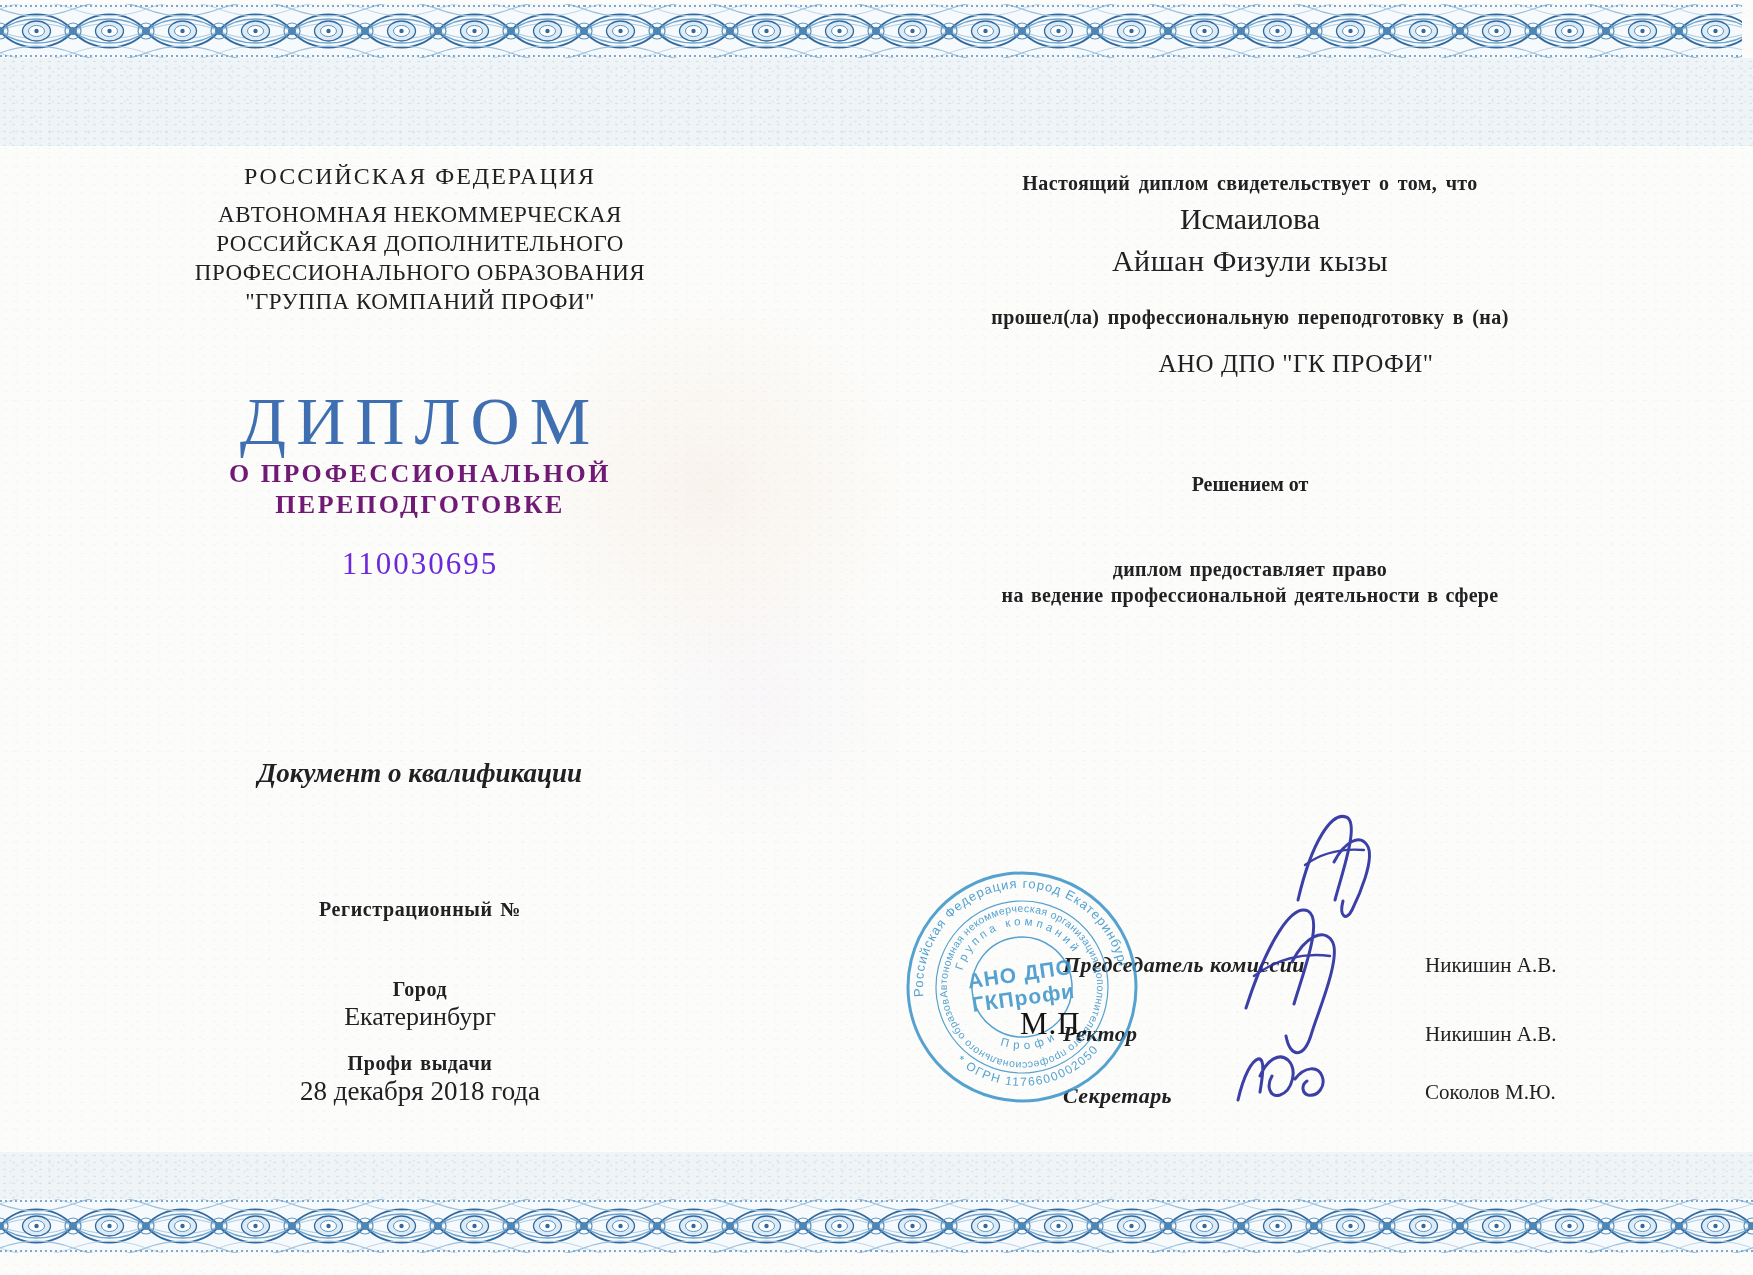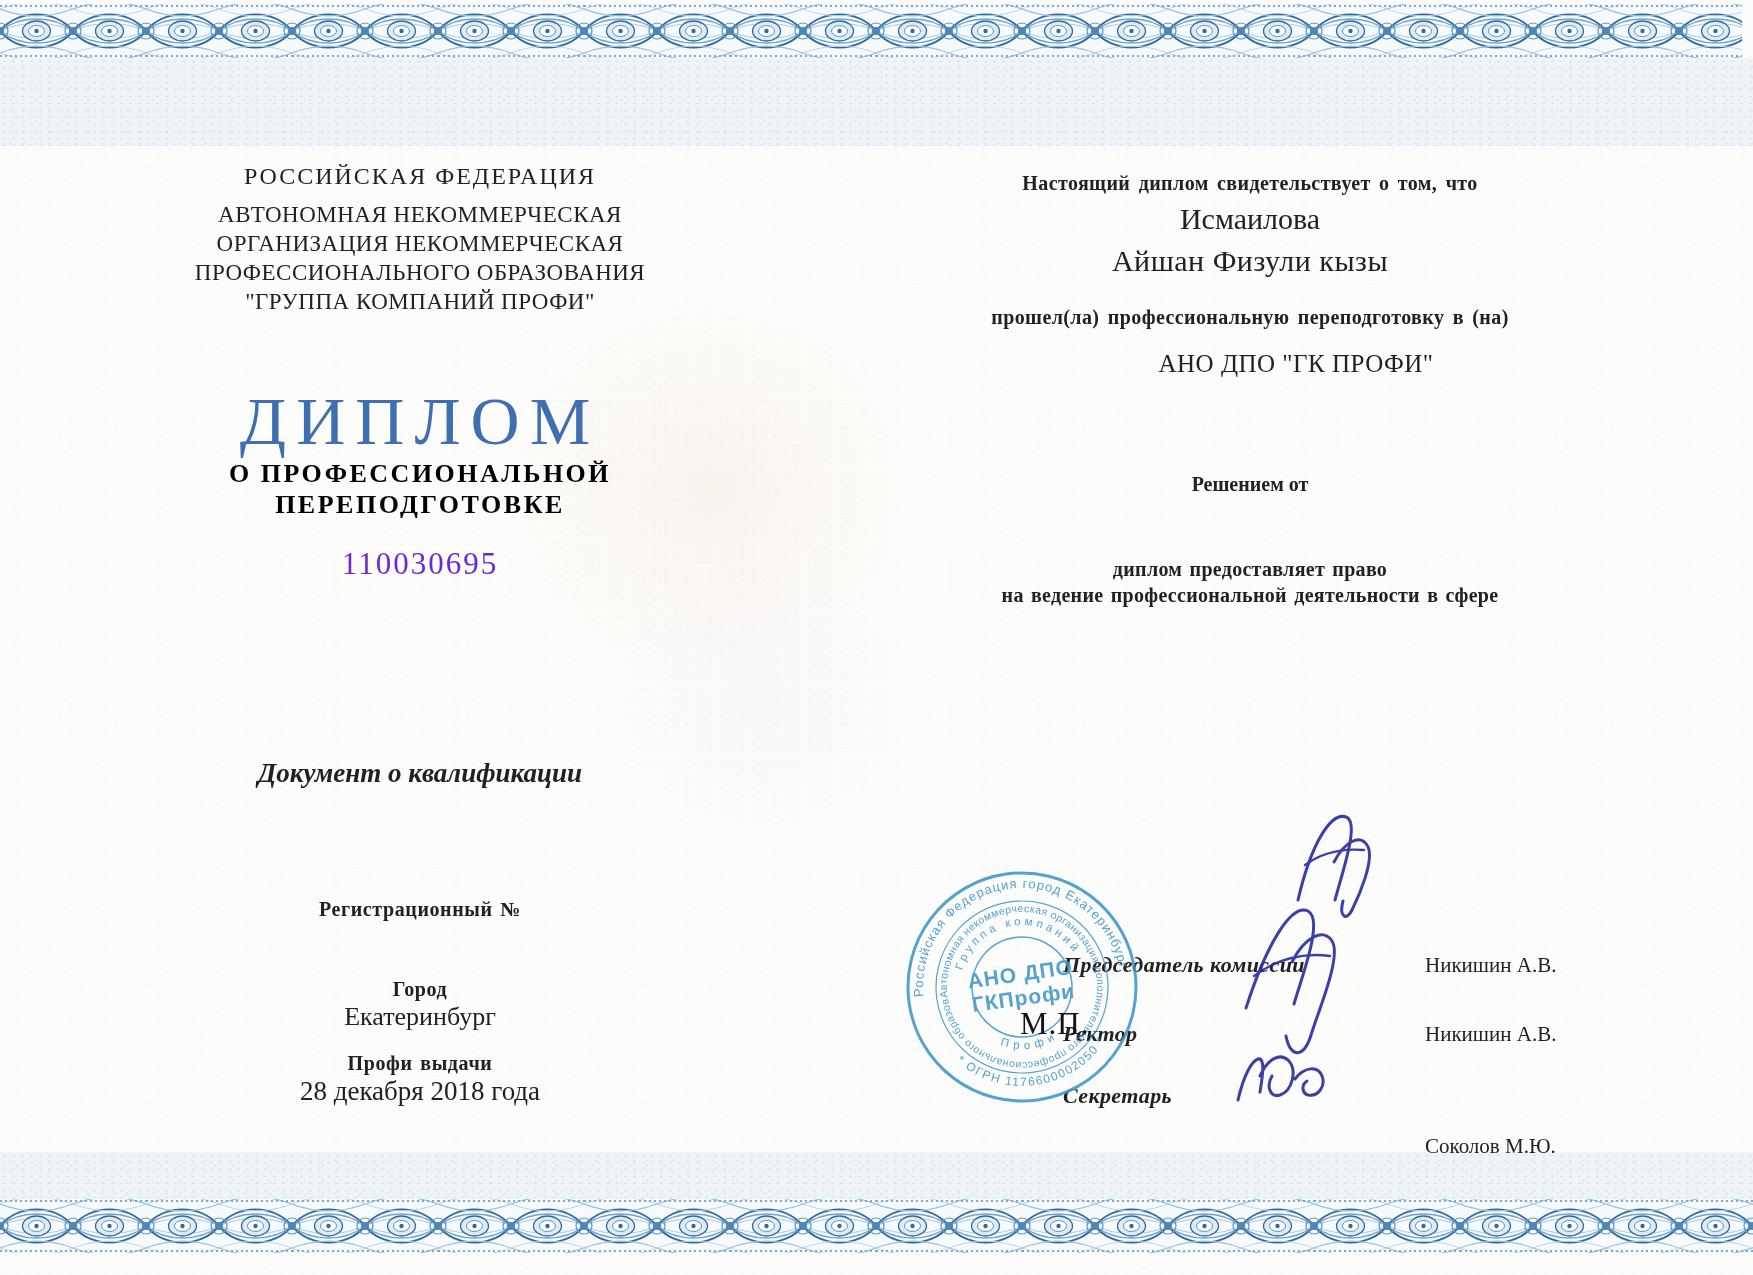--- a/index.html
+++ b/index.html
@@ -34,21 +34,21 @@
   .wm{position:absolute;pointer-events:none;}
   .col-left{position:absolute;left:120px;width:600px;text-align:center;}
   .col-right{position:absolute;left:950px;width:600px;text-align:center;}
   .country{position:absolute;top:163px;left:0;width:100%;font-size:24px;letter-spacing:2px;}
   .orgname{position:absolute;top:200px;left:0;width:100%;font-size:23px;line-height:29px;letter-spacing:.5px;}
   .dtitle{
     position:absolute;top:382px;left:0;width:100%;
     font-size:68px;letter-spacing:10px;color:#3f6fb0;
     font-weight:500;
   }
-  .dsub{position:absolute;top:458px;left:0;width:100%;font-size:26px;font-weight:bold;line-height:31px;letter-spacing:2.5px;color:#000000;}
+  .dsub{position:absolute;top:458px;left:0;width:100%;font-size:26px;font-weight:bold;line-height:31px;letter-spacing:2.5px;color:#701a75;}
   .blankno{position:absolute;top:546px;left:0;width:100%;font-size:31px;letter-spacing:2px;color:#6d28d9;}
   .doctype{position:absolute;top:758px;left:0;width:100%;font-size:27px;font-weight:bold;font-style:italic;}
   .lbl{font-weight:bold;font-size:20px;letter-spacing:.6px;word-spacing:2px;}
   .reg-lbl{position:absolute;top:898px;left:0;width:100%;}
   .reg-val{position:absolute;top:926px;left:0;width:100%;font-size:28px;}
   .city-lbl{position:absolute;top:978px;left:0;width:100%;}
   .city-val{position:absolute;top:1002px;left:0;width:100%;font-size:26px;}
   .date-lbl{position:absolute;top:1052px;left:0;width:100%;}
   .date-val{position:absolute;top:1076px;left:0;width:100%;font-size:27px;}
   .intro{position:absolute;top:172px;left:0;width:100%;font-size:20px;font-weight:bold;letter-spacing:.4px;word-spacing:3px;}
@@ -117,21 +117,21 @@
 
   <div class="speckle" style="top:1152px;height:47px;opacity:.75;"></div>
   <svg class="band" style="top:1199px;" width="1753" height="54">
     <rect width="1753" height="54" fill="url(#gpat)"></rect>
   </svg>
 
   <div class="col-left" style="top:0;height:1275px;">
     <div class="country">РОССИЙСКАЯ ФЕДЕРАЦИЯ</div>
     <div class="orgname">
       <div>АВТОНОМНАЯ НЕКОММЕРЧЕСКАЯ</div>
-      <div>ОРГАНИЗАЦИЯ НЕКОММЕРЧЕСКАЯ</div>
+      <div>РОССИЙСКАЯ ДОПОЛНИТЕЛЬНОГО</div>
       <div>ПРОФЕССИОНАЛЬНОГО ОБРАЗОВАНИЯ</div>
       <div>"ГРУППА КОМПАНИЙ ПРОФИ"</div>
     </div>
     <div class="dtitle">ДИПЛОМ</div>
     <div class="dsub">
       <div>О ПРОФЕССИОНАЛЬНОЙ</div>
       <div>ПЕРЕПОДГОТОВКЕ</div>
     </div>
     <div class="blankno">110030695</div>
     <div class="doctype">Документ о квалификации</div>
@@ -153,21 +153,21 @@
       <div>диплом предоставляет право</div>
       <div>на ведение профессиональной деятельности в сфере</div>
     </div>
   </div>
 
   <div class="sigrow-role" style="left:1063px;top:952px;">Председатель комиссии</div>
   <div class="sigrow-name" style="left:1425px;top:953px;">Никишин А.В.</div>
   <div class="sigrow-role" style="left:1063px;top:1021px;">Ректор</div>
   <div class="sigrow-name" style="left:1425px;top:1022px;">Никишин А.В.</div>
   <div class="sigrow-role" style="left:1063px;top:1083px;">Секретарь</div>
-  <div class="sigrow-name" style="left:1425px;top:1134px;">Соколов М.Ю.</div>
+  <div class="sigrow-name" style="left:1425px;top:1080px;">Соколов М.Ю.</div>
 
   <svg class="sig-svg" style="left:1180px;top:770px;" width="260" height="360" viewBox="0 0 260 360">
     <g stroke="#2b2f9f" stroke-width="3" fill="none" stroke-linecap="round" opacity=".92">
 
       <path d="M118,130 C132,70 152,42 166,47 C180,52 163,100 155,130 M154,92 C165,71 180,64 187,75 C196,88 178,128 172,140 C166,152 159,146 163,131"></path>
       <path d="M125,95 C140,84 160,78 184,80" stroke-width="2.4"></path>
 
       <path d="M66,238 C88,170 112,134 128,141 C144,150 122,206 114,234 M112,192 C125,166 144,158 152,171 C162,186 138,242 132,262 C124,290 110,288 106,266"></path>
       <path d="M74,206 C95,190 122,182 150,186" stroke-width="2.4"></path>
 

